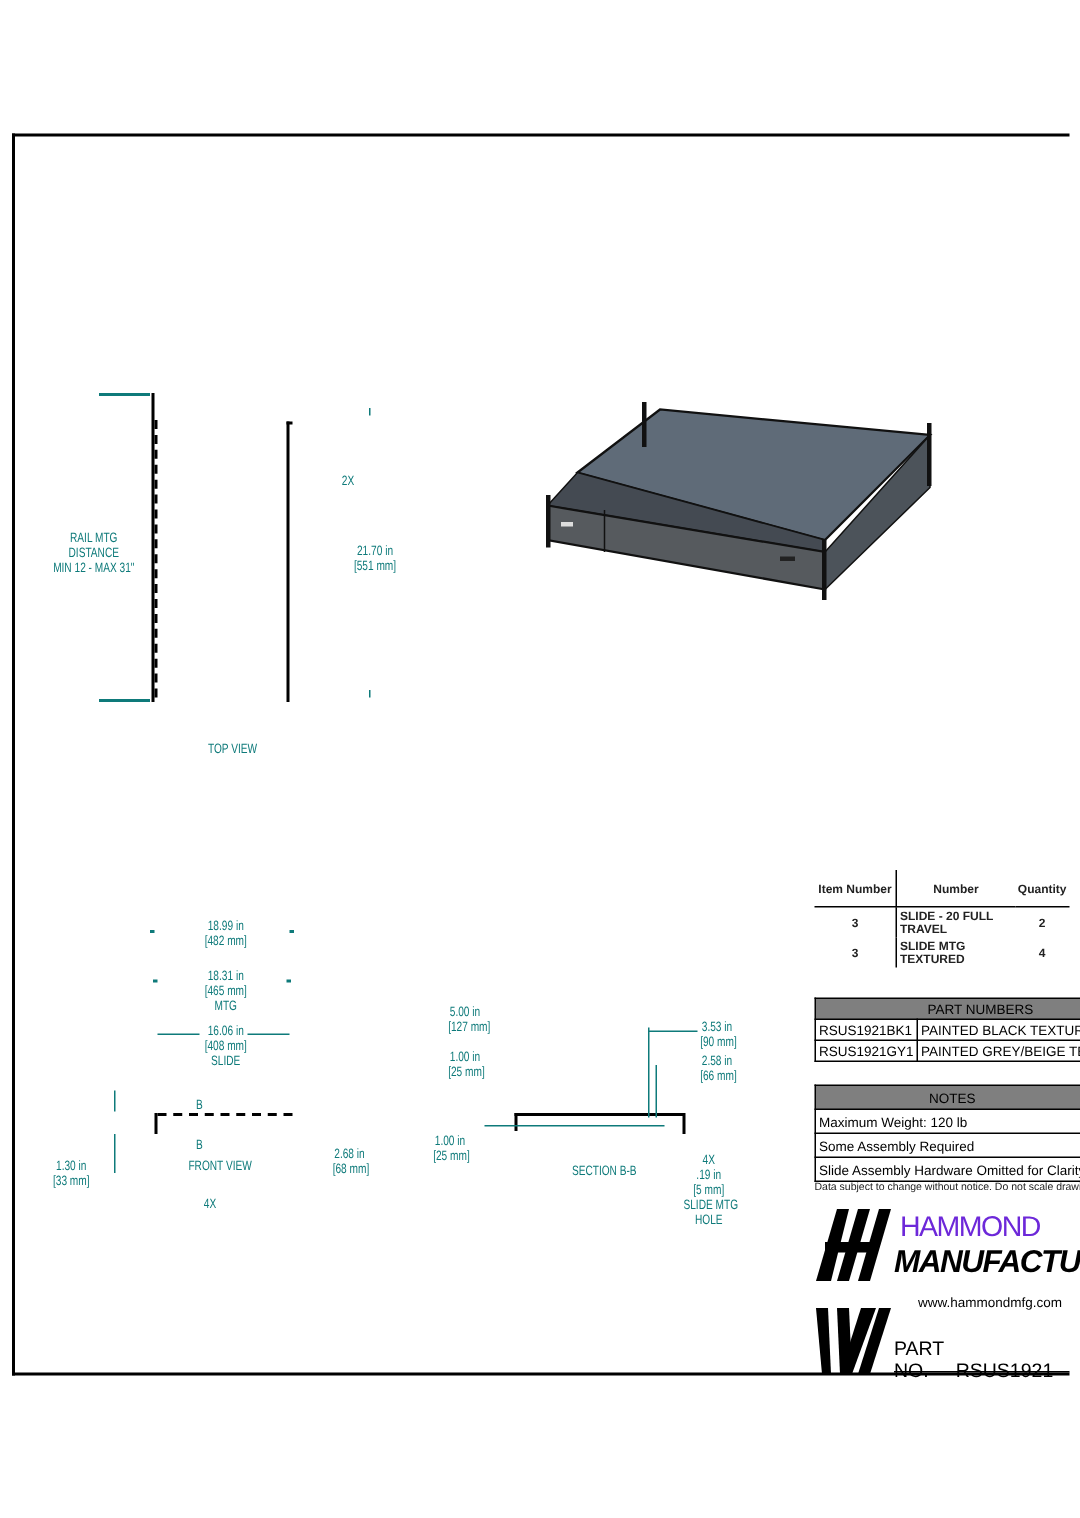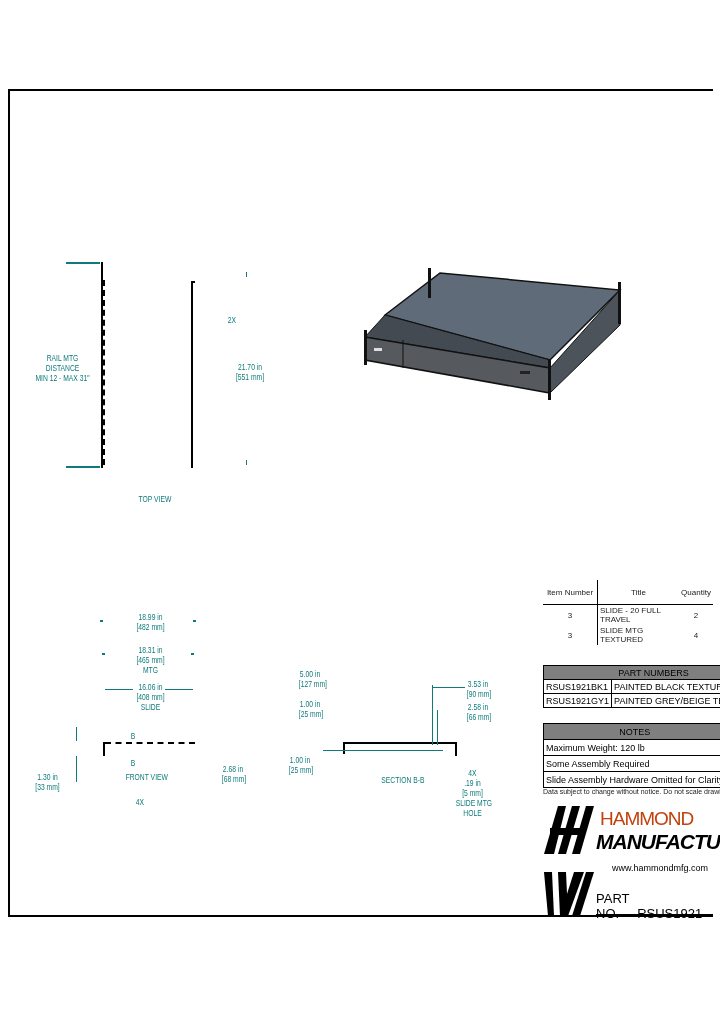--- a/index.html
+++ b/index.html
@@ -7,31 +7,31 @@
   .frame{position:absolute;left:8px;top:89px;width:705px;height:828px;border-top:2px solid #000;border-left:2px solid #000;border-bottom:2px solid #000;box-sizing:border-box;}
   .t{position:absolute;color:#0e7a7a;font-size:9px;line-height:10px;text-align:center;white-space:pre;transform:scaleX(0.75);transform-origin:center top;}
   .ln{position:absolute;background:#000;}
   .tl{position:absolute;background:#0e7a7a;}
   .dash{position:absolute;border-left:2px dashed #000;}
   .dashh{position:absolute;border-top:2px dashed #000;}
   
   .iso{position:absolute;left:360px;top:265px;width:270px;height:135px;}
   
   .bom{position:absolute;left:543px;top:580px;width:170px;border-collapse:collapse;font-size:8px;}
-  .bom td,.bom th{font-weight:normal;color:#222;height:20px;padding:0 2px;}
+  .bom td,.bom th{font-weight:bold;color:#222;height:20px;padding:0 2px;}
   .bom th{height:24px;border-bottom:1px solid #000;}
   .bom .c1{border-right:1px solid #000;width:50px;text-align:center;}
   .bom .c3{text-align:center;width:30px;}
   .pn{position:absolute;left:543px;top:665px;width:170px;border-collapse:collapse;font-size:9px;}
   .pn td{border:1px solid #000;height:13px;padding:0 2px;white-space:nowrap;color:#000;}
   .hdr{background:#7f7f7f;text-align:center;}
   .notes{position:absolute;left:543px;top:723px;width:170px;border-collapse:collapse;font-size:9px;}
   .notes td{border:1px solid #000;height:15px;padding:0 2px;white-space:nowrap;color:#000;}
   .disc{position:absolute;left:543px;top:788px;font-size:7px;color:#222;white-space:nowrap;}
-  .brand1{position:absolute;left:600px;top:808px;font-size:19px;color:#c2410c;letter-spacing:-1px;}
+  .brand1{position:absolute;left:600px;top:808px;font-size:19px;color:#6d28d9;letter-spacing:-1px;}
   .brand2{position:absolute;left:596px;top:830px;font-size:21px;font-style:italic;font-weight:bold;color:#000;letter-spacing:-1px;}
   .url{position:absolute;left:612px;top:863px;font-size:9px;color:#000;}
   .partno{position:absolute;left:596px;top:891px;font-size:13px;color:#000;}
   .partno span{margin-left:18px;}
   .logo{position:absolute;left:544px;top:806px;width:50px;height:110px;}
 </style>
 </head>
 <body>
 
 <div class="frame"></div>
@@ -120,21 +120,21 @@
 .19 in
 [5 mm]
 SLIDE MTG
 HOLE</div>
 </div>
 
 <table class="bom">
   <tbody>
       <tr>
     <th class="c1">Item Number</th>
-    <th style="text-align:center;">Title</th>
+    <th style="text-align:center;">Number</th>
     <th class="c3">Quantity</th>
   </tr>
   <tr>
     <td class="c1">3</td>
     <td>SLIDE - 20 FULL TRAVEL</td>
     <td class="c3">2</td>
   </tr>
   <tr>
     <td class="c1">3</td>
     <td>SLIDE MTG TEXTURED</td>

